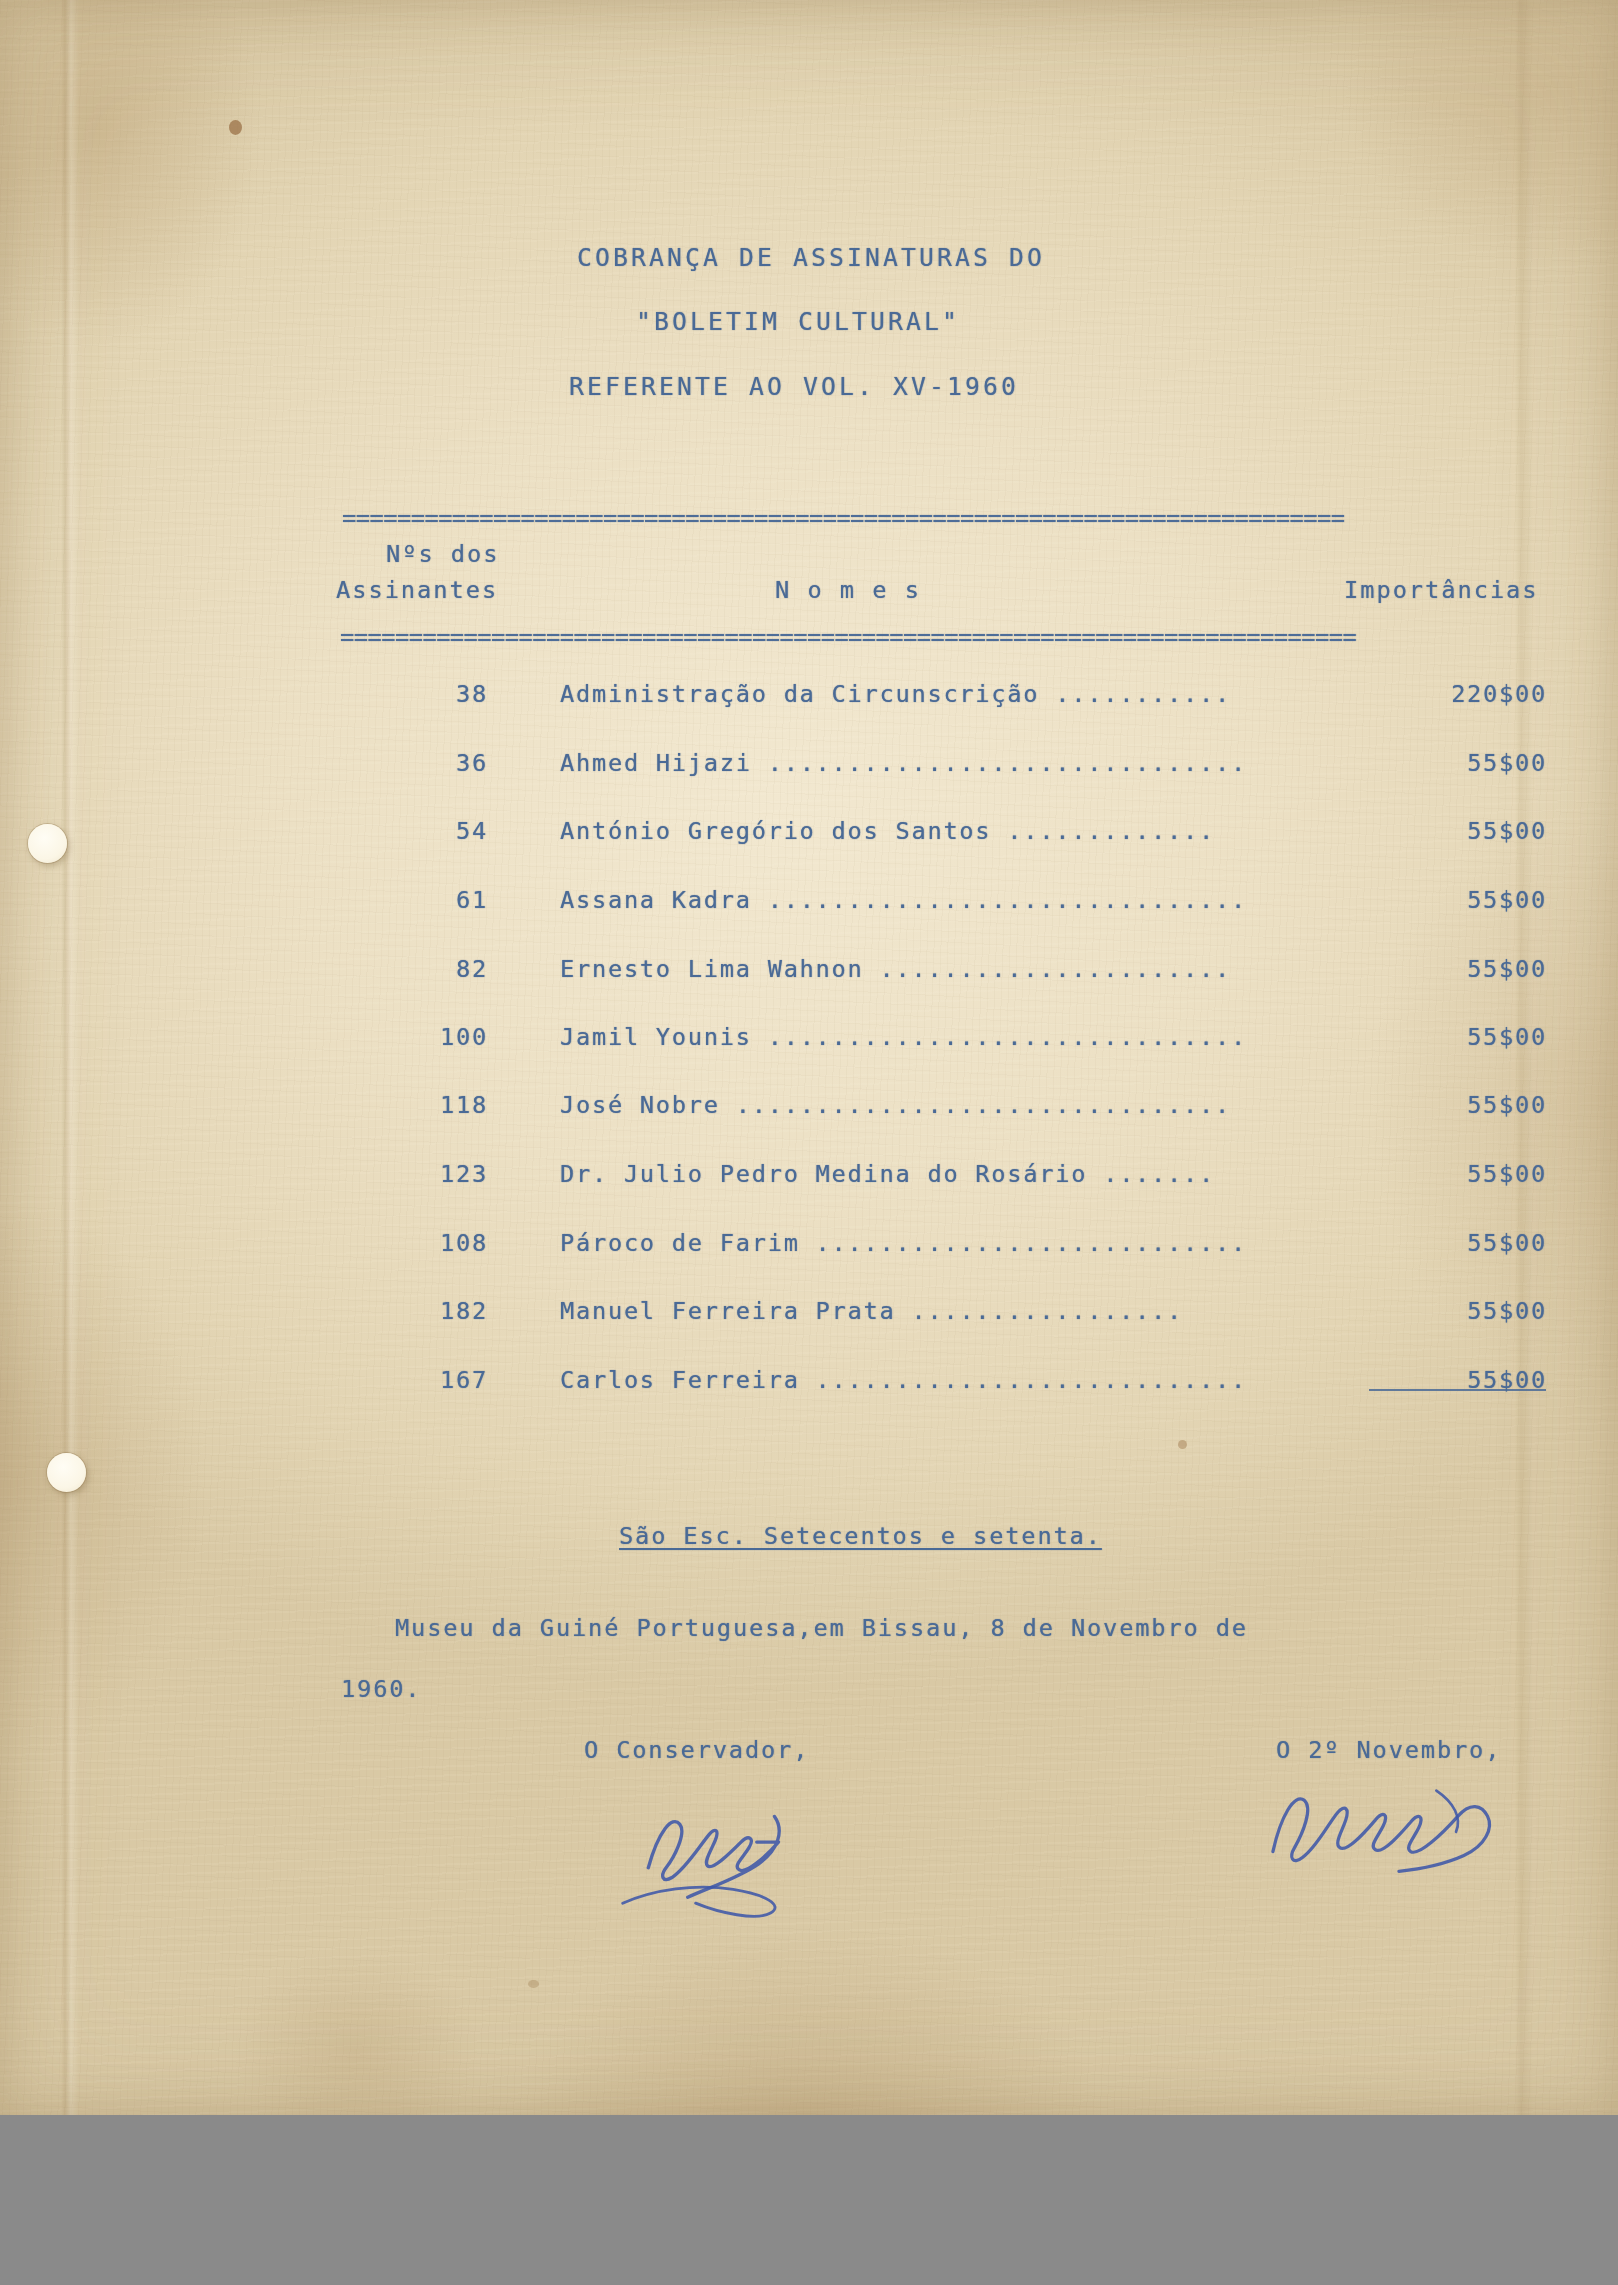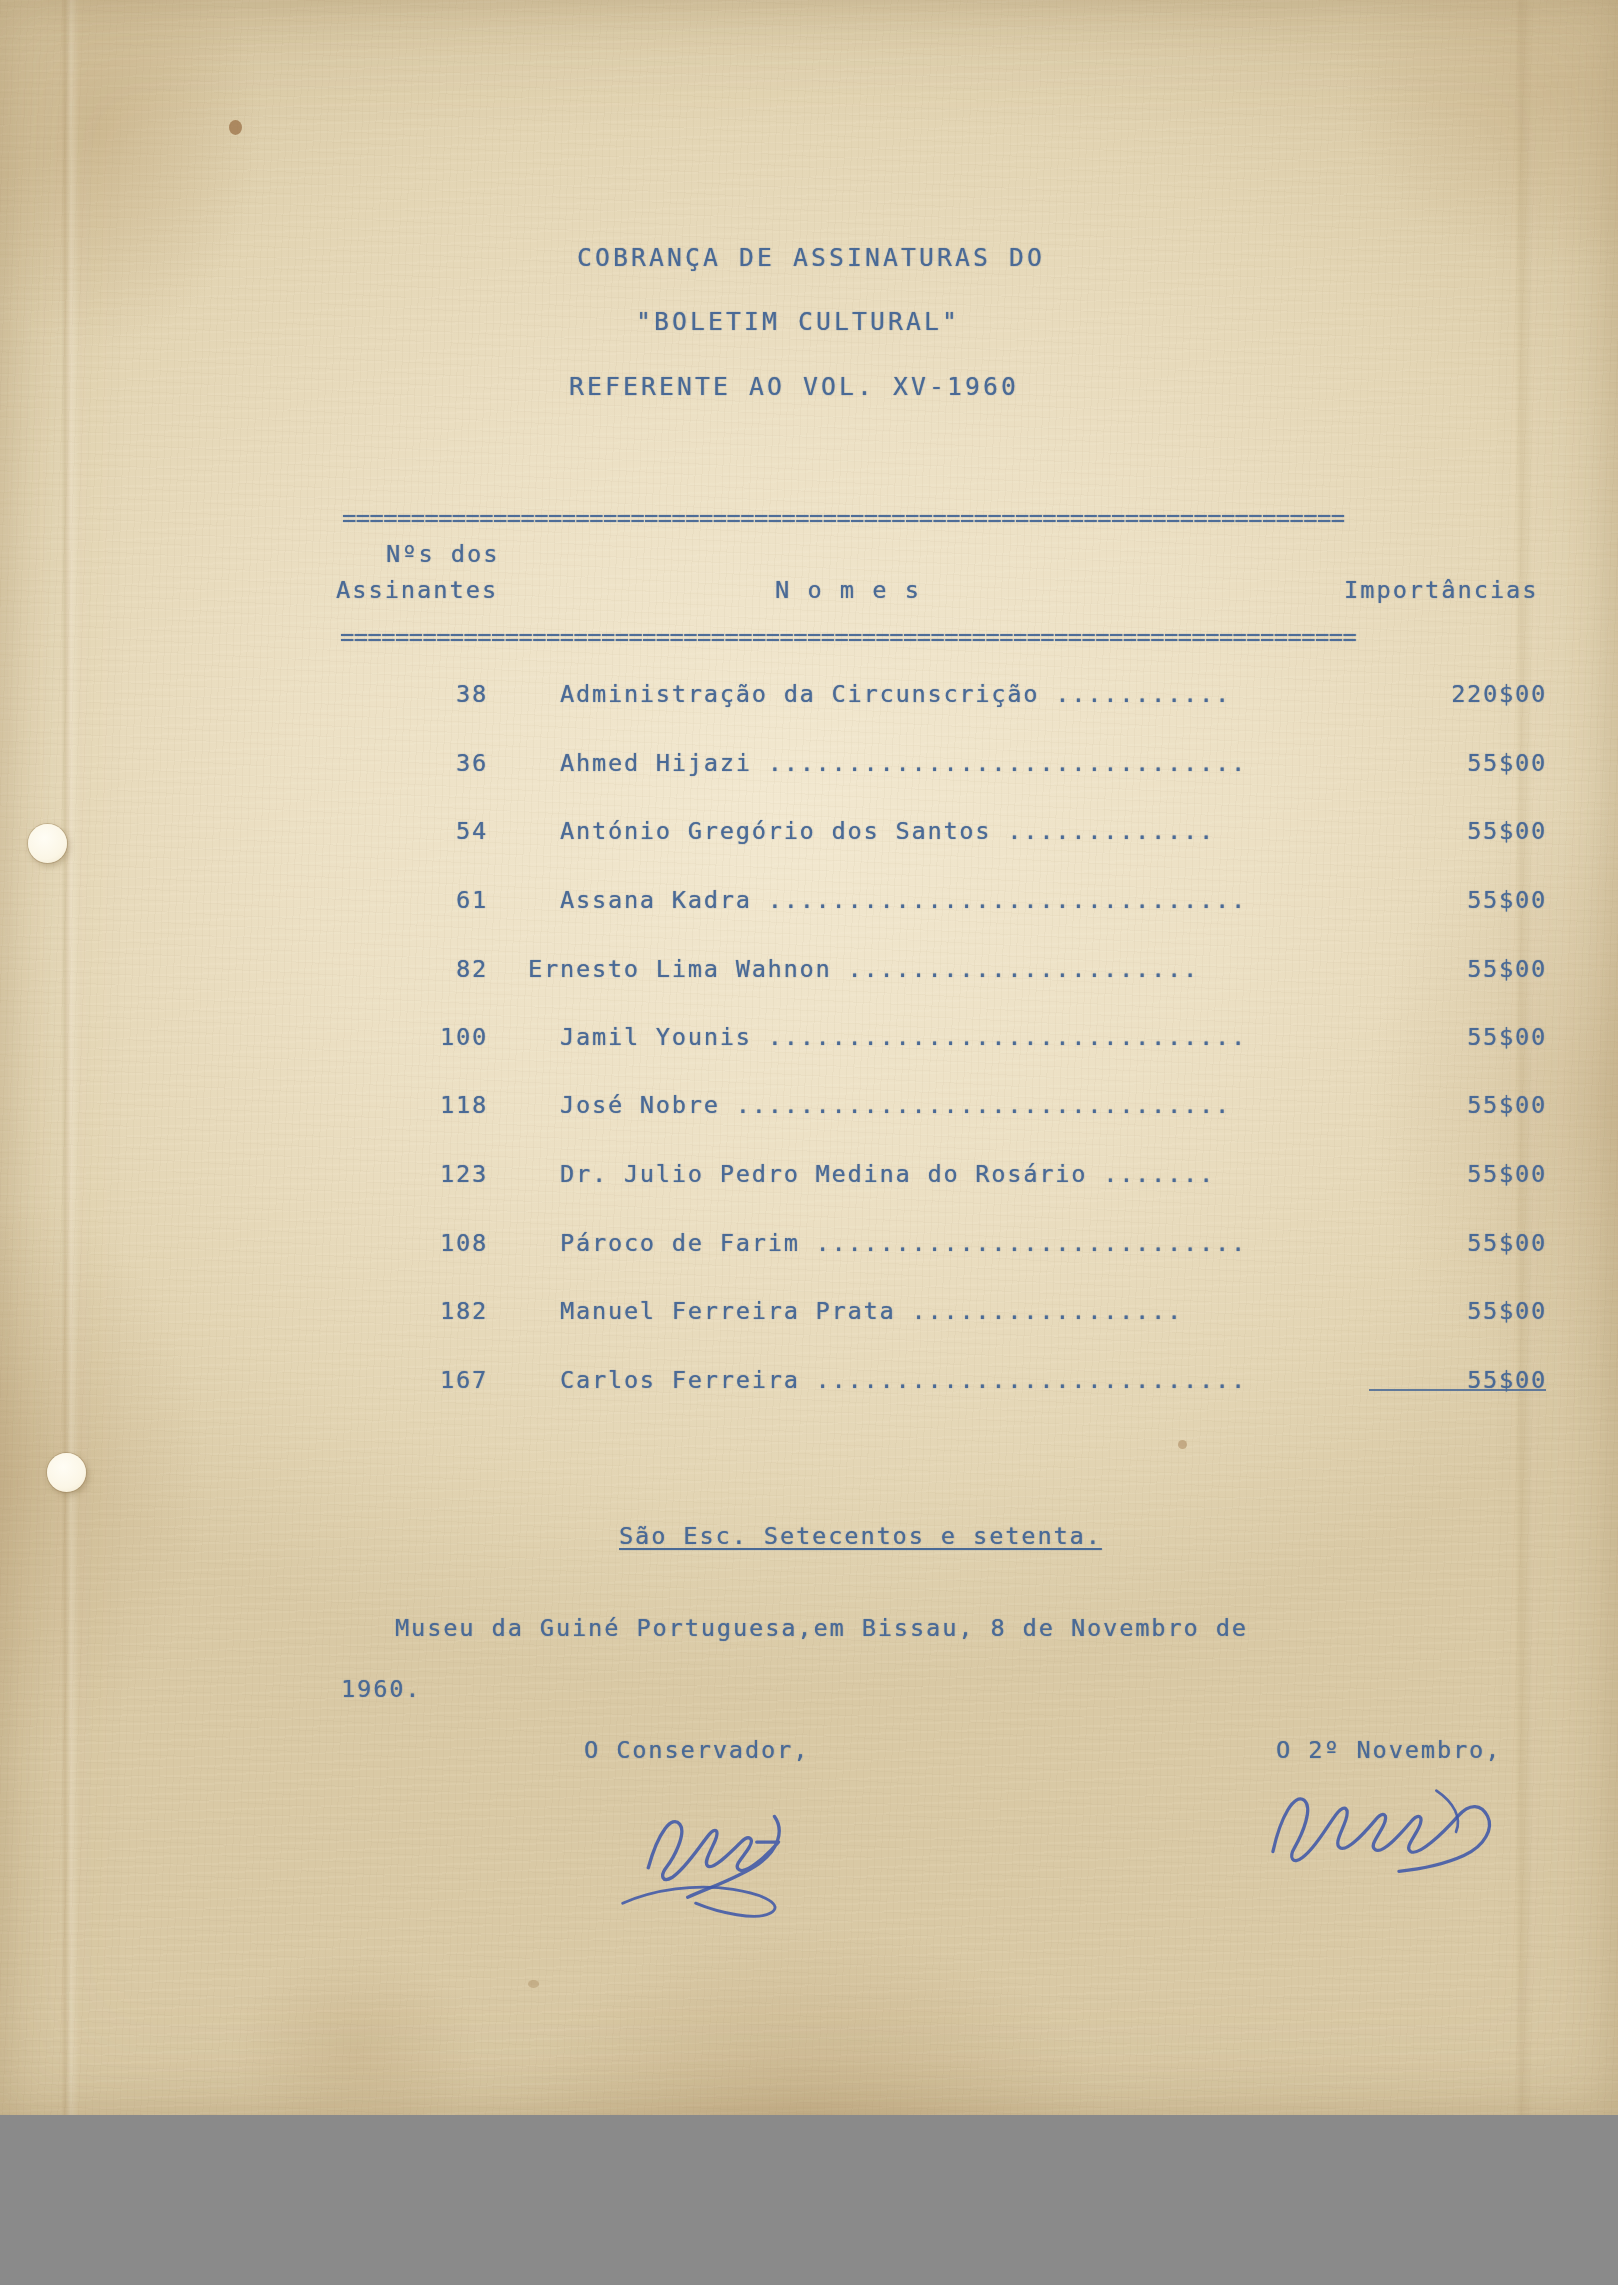--- a/index.html
+++ b/index.html
@@ -165,21 +165,21 @@
       <div class="typed t-row" style="left: 0px; top: 749px; width: 488px; text-align: right;">36</div>
       <div class="typed t-row" style="left: 560px; top: 749px;"><span>Ahmed Hijazi</span><span> </span><span>..............................</span></div>
       <div class="typed t-row" style="left: 0px; top: 749px; width: 1547px; text-align: right;">55$00</div>
       <div class="typed t-row" style="left: 0px; top: 817px; width: 488px; text-align: right;">54</div>
       <div class="typed t-row" style="left: 560px; top: 817px;"><span>António Gregório dos Santos</span><span> </span><span>.............</span></div>
       <div class="typed t-row" style="left: 0px; top: 817px; width: 1547px; text-align: right;">55$00</div>
       <div class="typed t-row" style="left: 0px; top: 886px; width: 488px; text-align: right;">61</div>
       <div class="typed t-row" style="left: 560px; top: 886px;"><span>Assana Kadra</span><span> </span><span>..............................</span></div>
       <div class="typed t-row" style="left: 0px; top: 886px; width: 1547px; text-align: right;">55$00</div>
       <div class="typed t-row" style="left: 0px; top: 955px; width: 488px; text-align: right;">82</div>
-      <div class="typed t-row" style="left: 528px; top: 955px;"><span>Ernesto Lima Wahnon</span><span> </span><span>......................</span></div>
+      <div class="typed t-row" style="left: 560px; top: 955px;"><span>Ernesto Lima Wahnon</span><span> </span><span>......................</span></div>
       <div class="typed t-row" style="left: 0px; top: 955px; width: 1547px; text-align: right;">55$00</div>
       <div class="typed t-row" style="left: 0px; top: 1023px; width: 488px; text-align: right;">100</div>
       <div class="typed t-row" style="left: 560px; top: 1023px;"><span>Jamil Younis</span><span> </span><span>..............................</span></div>
       <div class="typed t-row" style="left: 0px; top: 1023px; width: 1547px; text-align: right;">55$00</div>
       <div class="typed t-row" style="left: 0px; top: 1091px; width: 488px; text-align: right;">118</div>
       <div class="typed t-row" style="left: 560px; top: 1091px;"><span>José Nobre</span><span> </span><span>...............................</span></div>
       <div class="typed t-row" style="left: 0px; top: 1091px; width: 1547px; text-align: right;">55$00</div>
       <div class="typed t-row" style="left: 0px; top: 1160px; width: 488px; text-align: right;">123</div>
       <div class="typed t-row" style="left: 560px; top: 1160px;"><span>Dr. Julio Pedro Medina do Rosário</span><span> </span><span>.......</span></div>
       <div class="typed t-row" style="left: 0px; top: 1160px; width: 1547px; text-align: right;">55$00</div>

